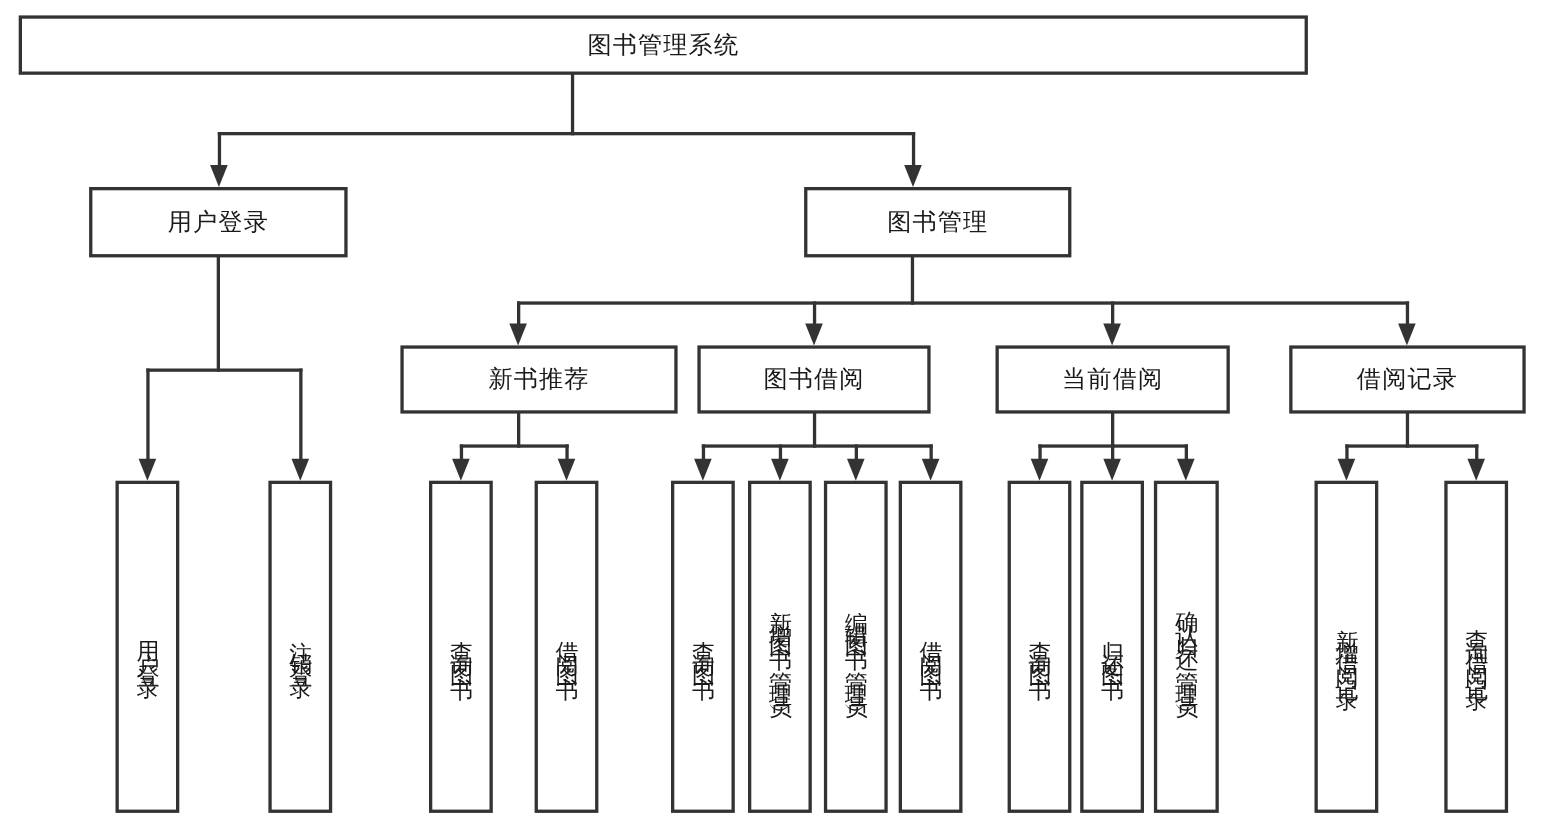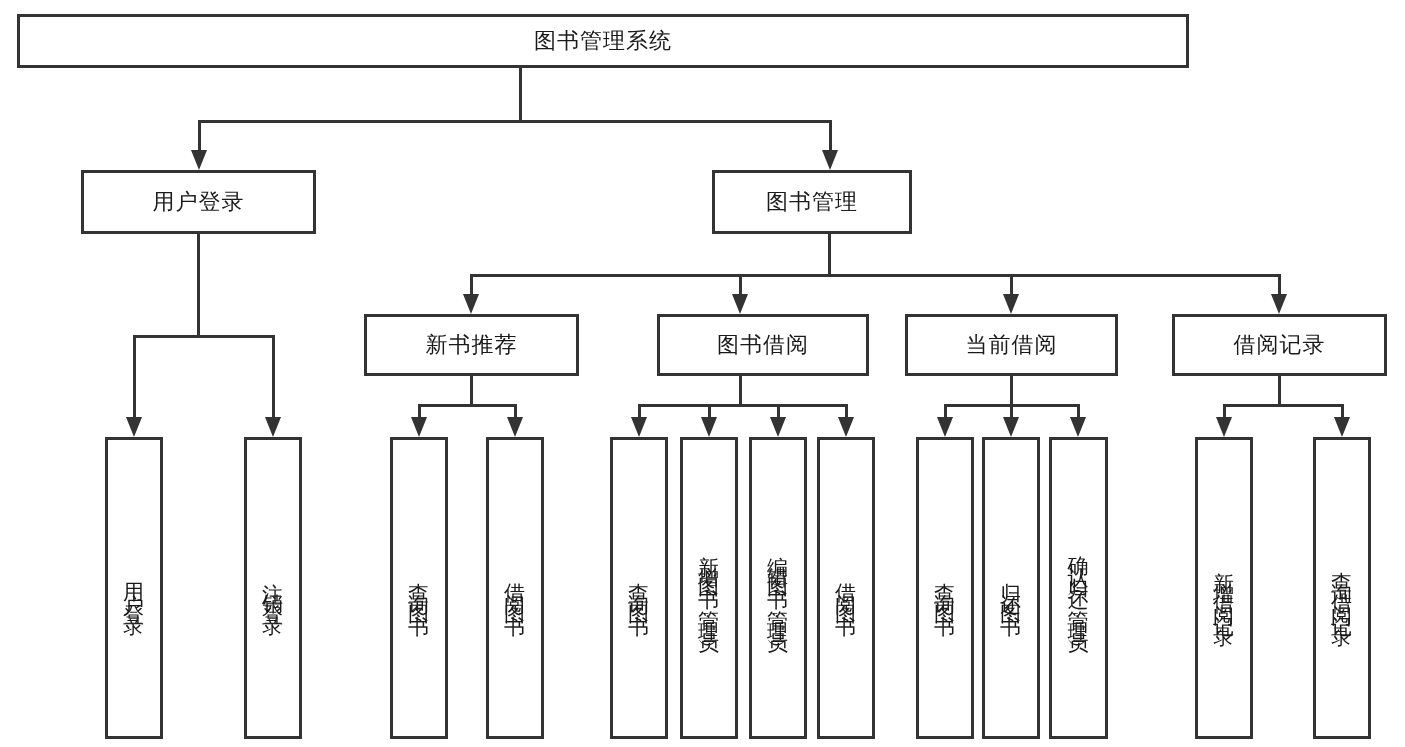--- a/index.html
+++ b/index.html
@@ -45,21 +45,21 @@
   <div class="vline" style="left:519px;top:66px;height:57px"></div>
   <div class="hline" style="left:198px;top:120px;width:634px"></div>
   <div class="vline" style="left:198px;top:120px;height:32px"></div>
   <div class="ah" style="left:191px;top:150px"></div>
   <div class="vline" style="left:829px;top:120px;height:32px"></div>
   <div class="ah" style="left:822px;top:150px"></div>
 
   <div class="box h" style="left:81px;top:170px;width:235px;height:64px">
     <span>用户登录</span>
   </div>
-  <div class="box h" style="left:712px;top:170px;width:200px;height:64px">
+  <div class="box h" style="left:731px;top:170px;width:243px;height:64px">
     <span>图书管理</span>
   </div>
 
   <div class="vline" style="left:197px;top:233px;height:105px"></div>
   <div class="hline" style="left:133px;top:335px;width:142px"></div>
   <div class="vline" style="left:133px;top:335px;height:84px"></div>
   <div class="ah" style="left:126px;top:417px"></div>
   <div class="vline" style="left:272px;top:335px;height:84px"></div>
   <div class="ah" style="left:265px;top:417px"></div>
 
@@ -67,24 +67,24 @@
   <div class="hline" style="left:470px;top:274px;width:811px"></div>
   <div class="vline" style="left:470px;top:274px;height:22px"></div>
   <div class="ah" style="left:463px;top:294px"></div>
   <div class="vline" style="left:739px;top:274px;height:22px"></div>
   <div class="ah" style="left:732px;top:294px"></div>
   <div class="vline" style="left:1010px;top:274px;height:22px"></div>
   <div class="ah" style="left:1003px;top:294px"></div>
   <div class="vline" style="left:1278px;top:274px;height:22px"></div>
   <div class="ah" style="left:1271px;top:294px"></div>
 
-  <div class="box h" style="left:364px;top:314px;width:215px;height:62px">
+  <div class="box h" style="left:364px;top:314px;width:252px;height:62px">
     <span>新书推荐</span>
   </div>
-  <div class="box h" style="left:657px;top:314px;width:212px;height:62px">
+  <div class="box h" style="left:634px;top:314px;width:212px;height:62px">
     <span>图书借阅</span>
   </div>
   <div class="box h" style="left:1172px;top:314px;width:215px;height:62px">
     <span>借阅记录</span>
   </div>
   <div class="box h" style="left:905px;top:314px;width:213px;height:62px">
     <span>当前借阅</span>
   </div>
 
   <div class="vline" style="left:470px;top:375px;height:32px"></div>

